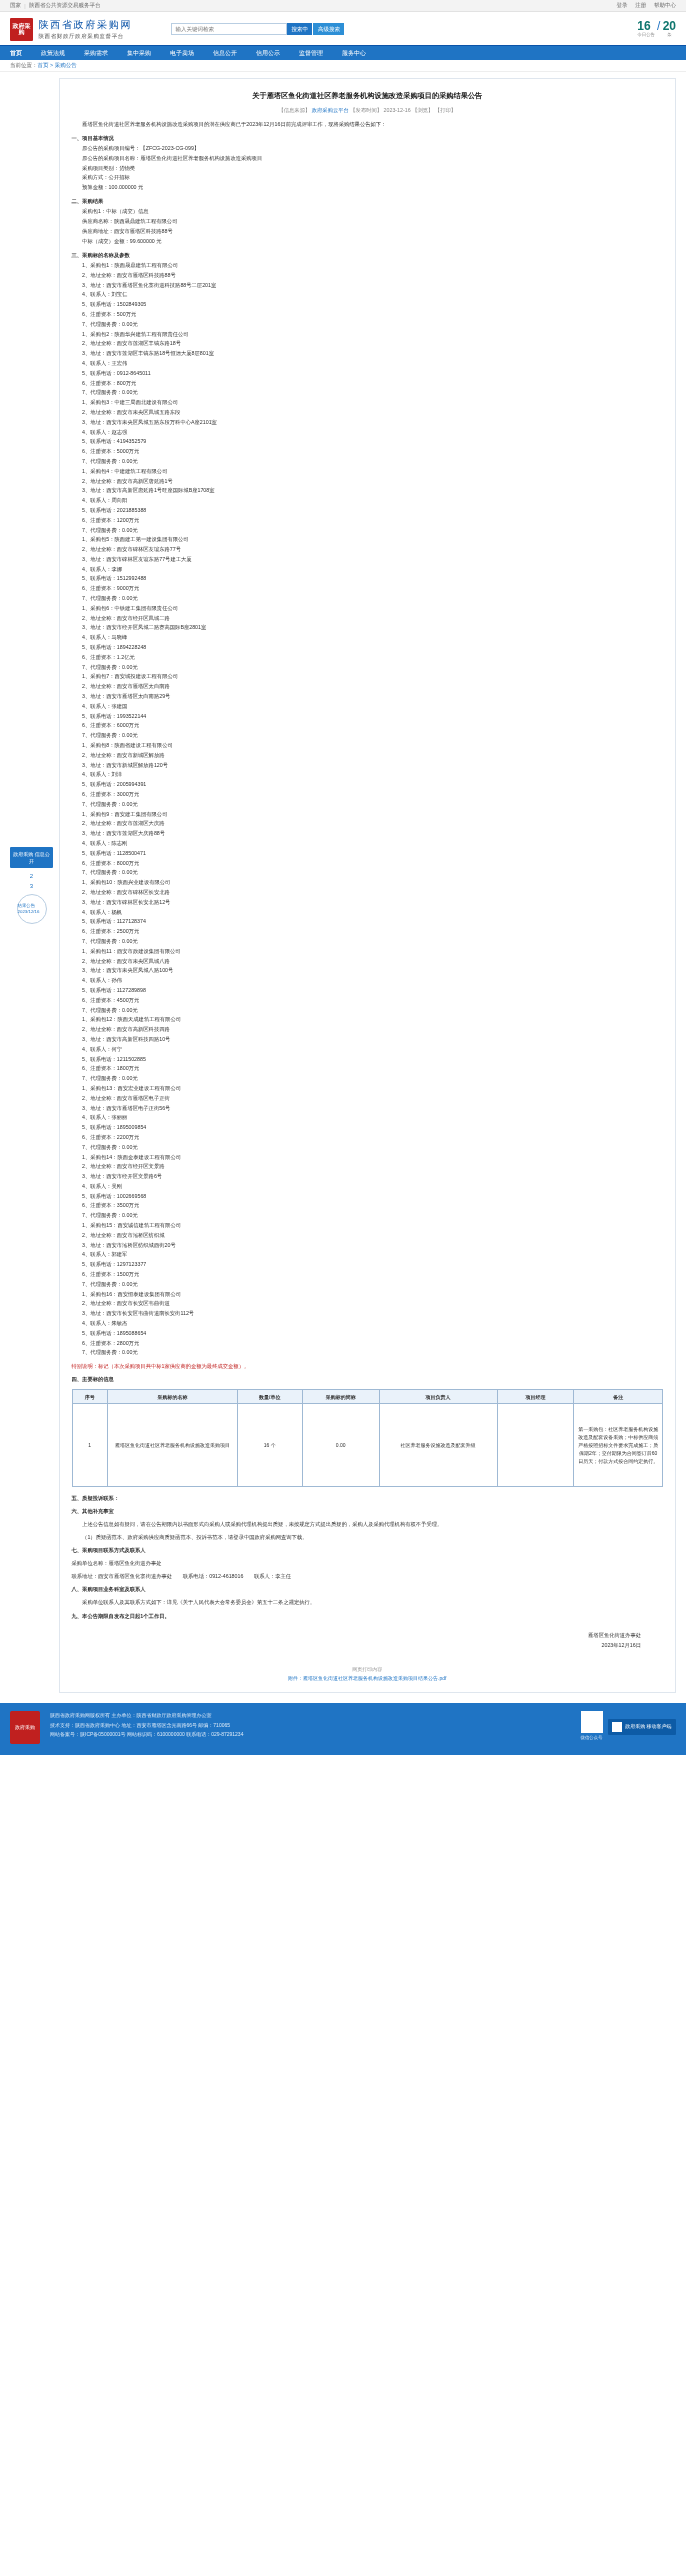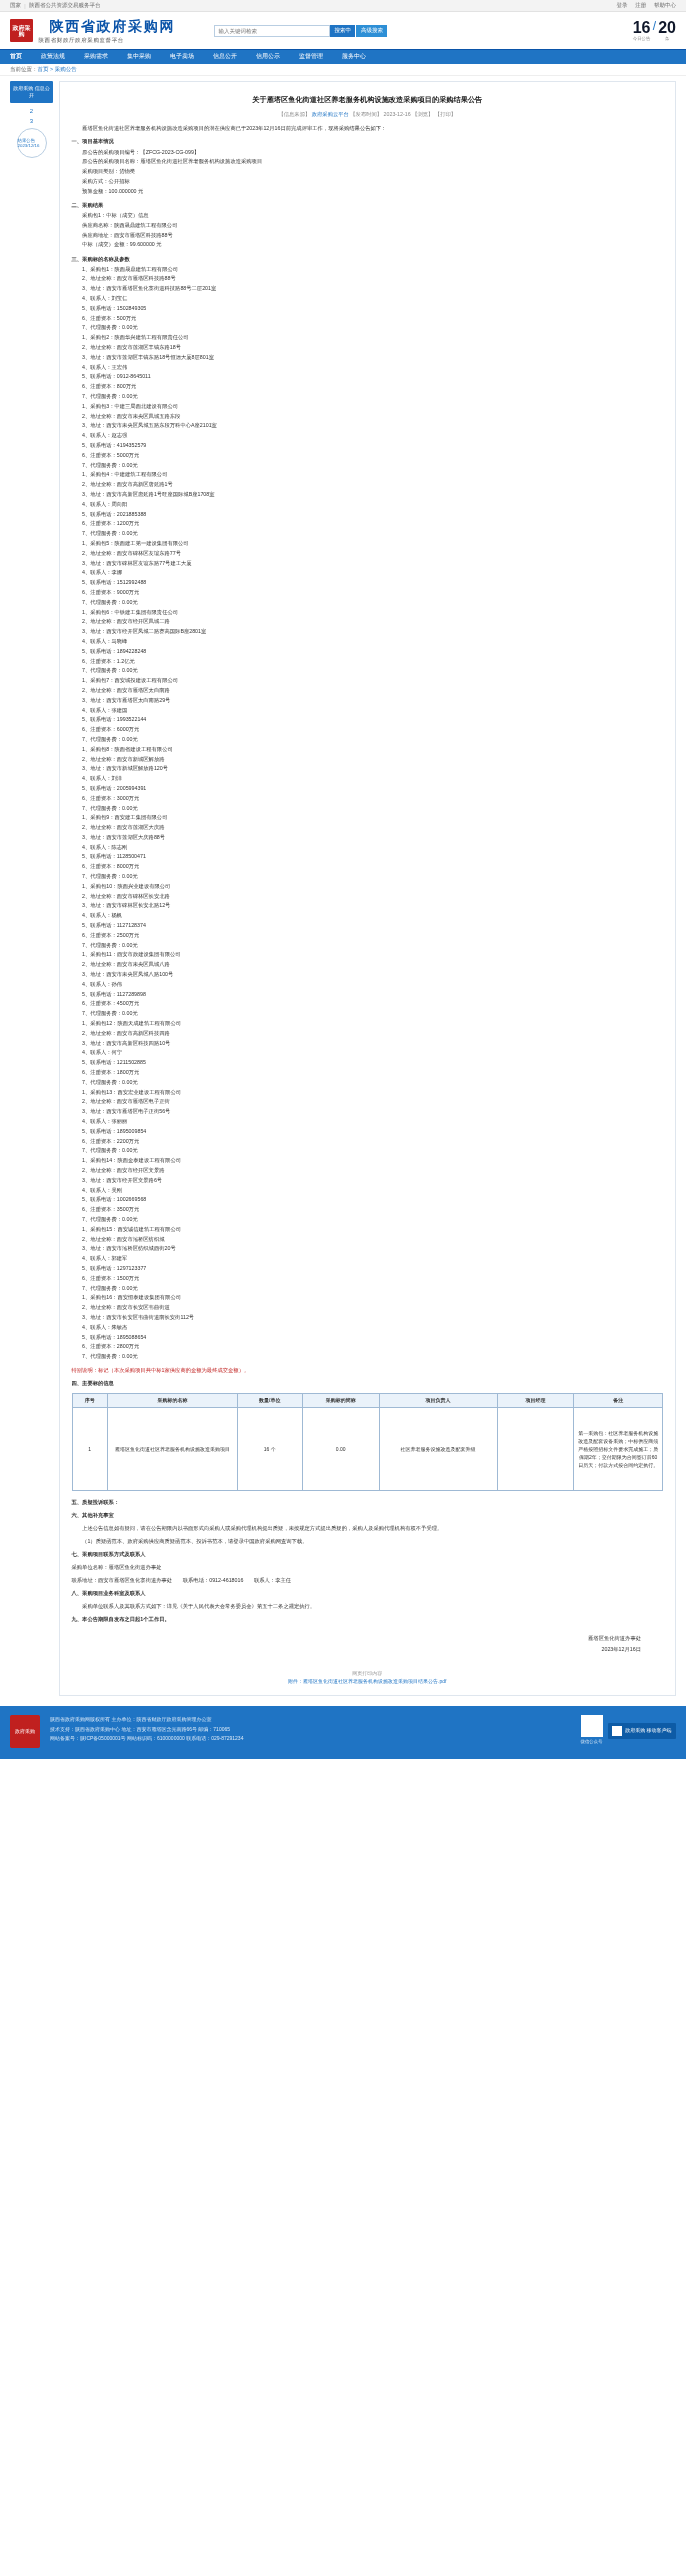--- a/index.html
+++ b/index.html
@@ -26,56 +26,56 @@
   .header {
     background:#ffffff; padding:5.5px 10px 4.4px 10px; display:flex; align-items:center;
     border-bottom:1.7px solid #0a53a8;
   }
   .logo-wrap { display:flex; align-items:center; gap:5.5px; }
   .logo-mark {
     width:23px; height:23px; background:#c0201f; color:#fff; font-size:6px;
     display:flex; align-items:center; justify-content:center; text-align:center;
     line-height:1.05; font-weight:bold; letter-spacing:0px; border-radius:1.1px;
   }
-  .logo-text .l1 { font-size:14px; color:#0a53a8; font-weight:bold; letter-spacing:1.7px;margin-left:11px; }
+  .logo-text .l1 { font-size:10px; color:#0a53a8; font-weight:normal; letter-spacing:1.7px; }
   .logo-text .l2 { font-size:5.5px; color:#555; letter-spacing:0.6px; margin-top:1.7px; }
 
   .search-area { margin-left:39px; display:flex; align-items:center; }
   .search-input {
     width:116px; height:12px; border:0.6px solid #b9cee2; padding:1.1px 3.3px;
     font-size:5.5px; color:#999; outline:none; background:#fff;
   }
   .btn-search, .btn-adv {
     height:12px; border:none; color:#fff; font-size:5.5px; padding:0 4.4px; cursor:pointer;
   }
   .btn-search { background:#1f74c4; }
   .btn-adv { background:#2d8fd6; margin-left:1.1px; }
 
   .date-box { margin-left:auto; display:flex; align-items:flex-start; gap:2.2px; }
-  .date-box .big { color:#0f172a; font-size:16px; font-weight:bold; line-height:1; }
+  .date-box .big { color:#0f766e; font-size:12px; font-weight:bold; line-height:1; }
   .date-box .slash { color:#1f74c4; font-size:12px; line-height:1; }
   .date-box .small { font-size:4.4px; color:#888; line-height:1.3; text-align:center; }
 
   
   .nav {
     background:#1f74c4; height:14.4px; display:flex; align-items:center;
     padding:0 10px; gap:19px; color:#fff; font-size:6px;
   }
   .nav .item { cursor:pointer; }
   .nav .item.active { font-weight:bold; }
 
   
   .crumb {
     height:12px; display:flex; align-items:center; padding:0 10px;
     font-size:5.5px; color:#666; background:#fff; border-bottom:0.6px solid #eee;
   }
   .crumb a { color:#1f74c4; text-decoration:none; }
 
   
-  .body-wrap { display:flex; padding:5.5px 10px 0 10px; gap:5.5px; align-items:flex-start; }
+  .body-wrap { display:flex; padding:5.5px 10px 0 10px; gap:5.5px; align-items:center; }
 
   .sidebar { width:43px; flex:0 0 43px; }
   .side-card {
     width:43px; background:#1f74c4; color:#fff; text-align:center;
     padding:3.9px 1.1px; font-size:5px; line-height:1.4; border-radius:1.1px; margin-bottom:3.3px;
   }
   .side-num {
     width:43px; text-align:center; color:#1f74c4; font-size:6px; margin:4.4px 0 4.4px 0;
   }
   .side-circle {

